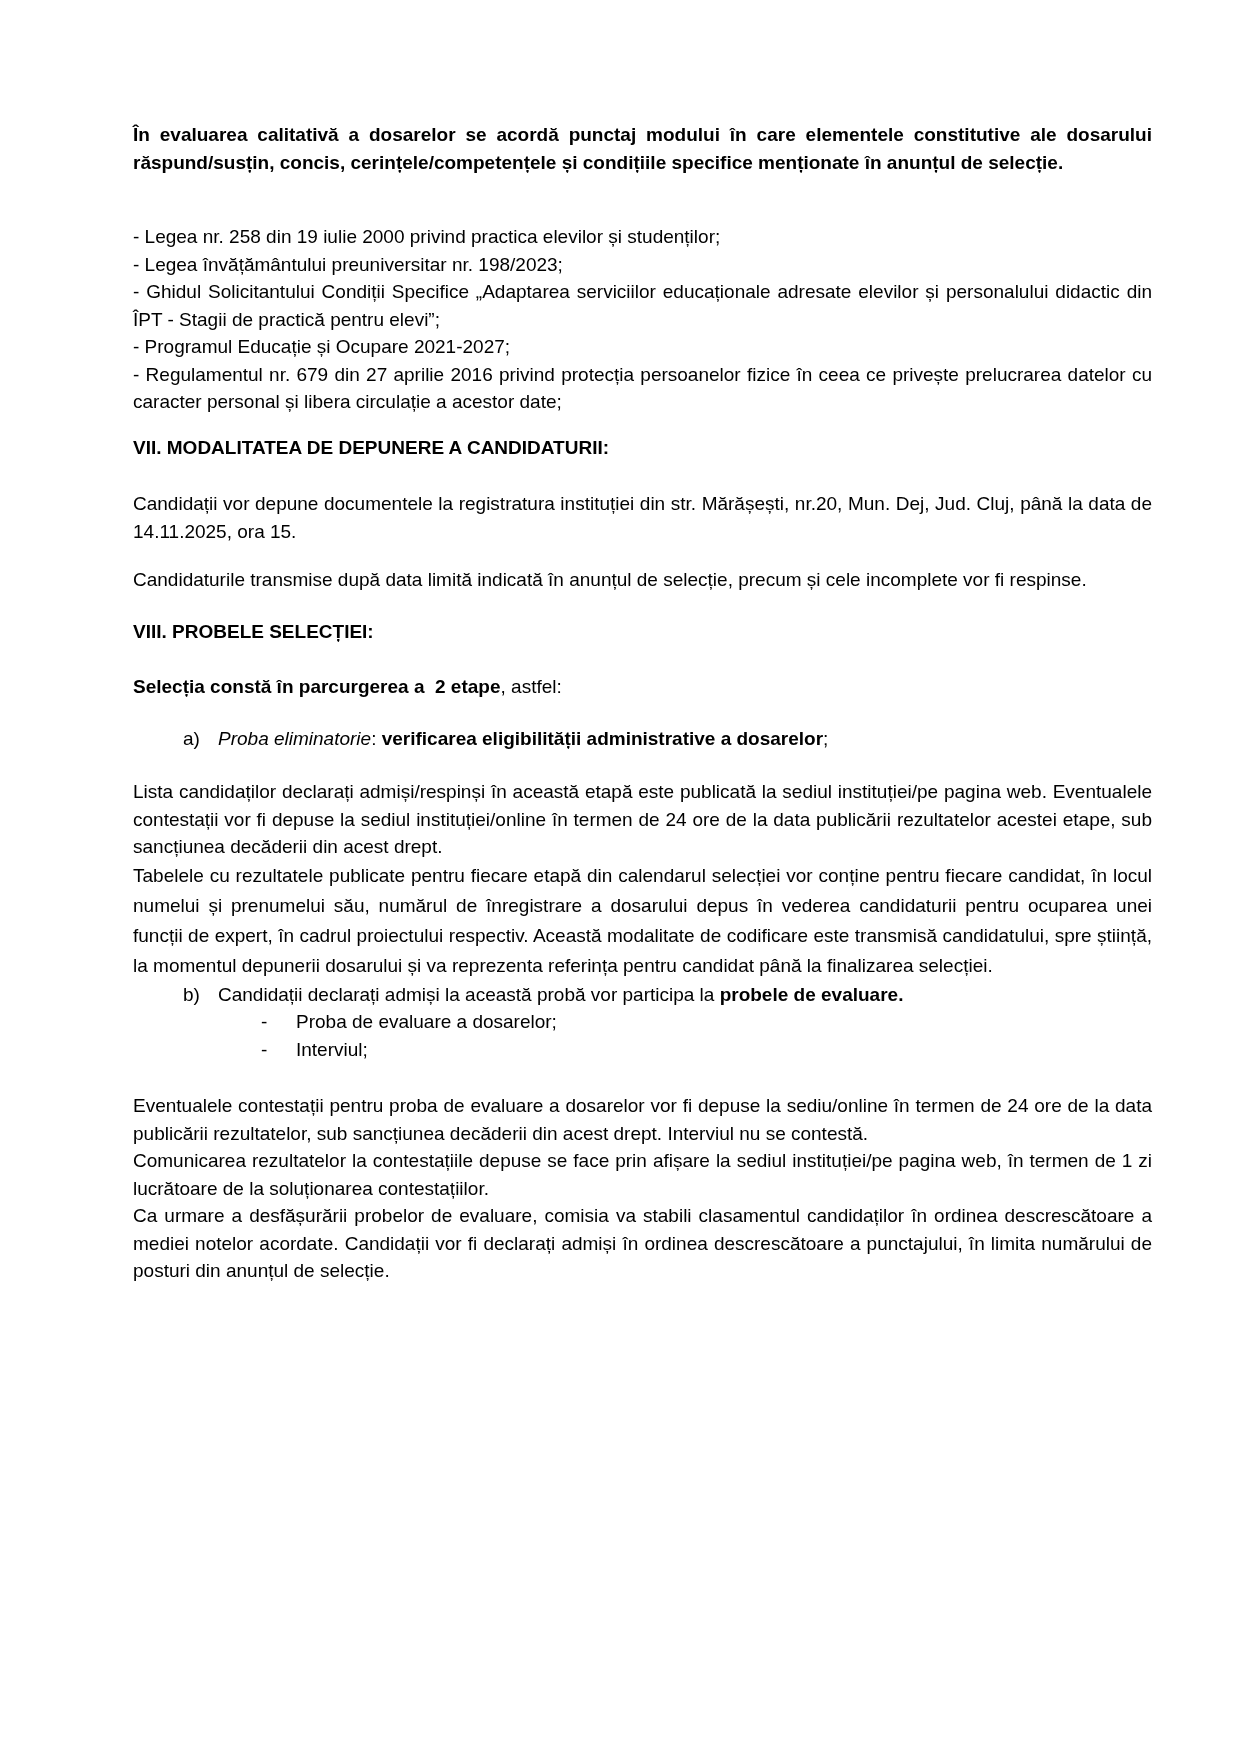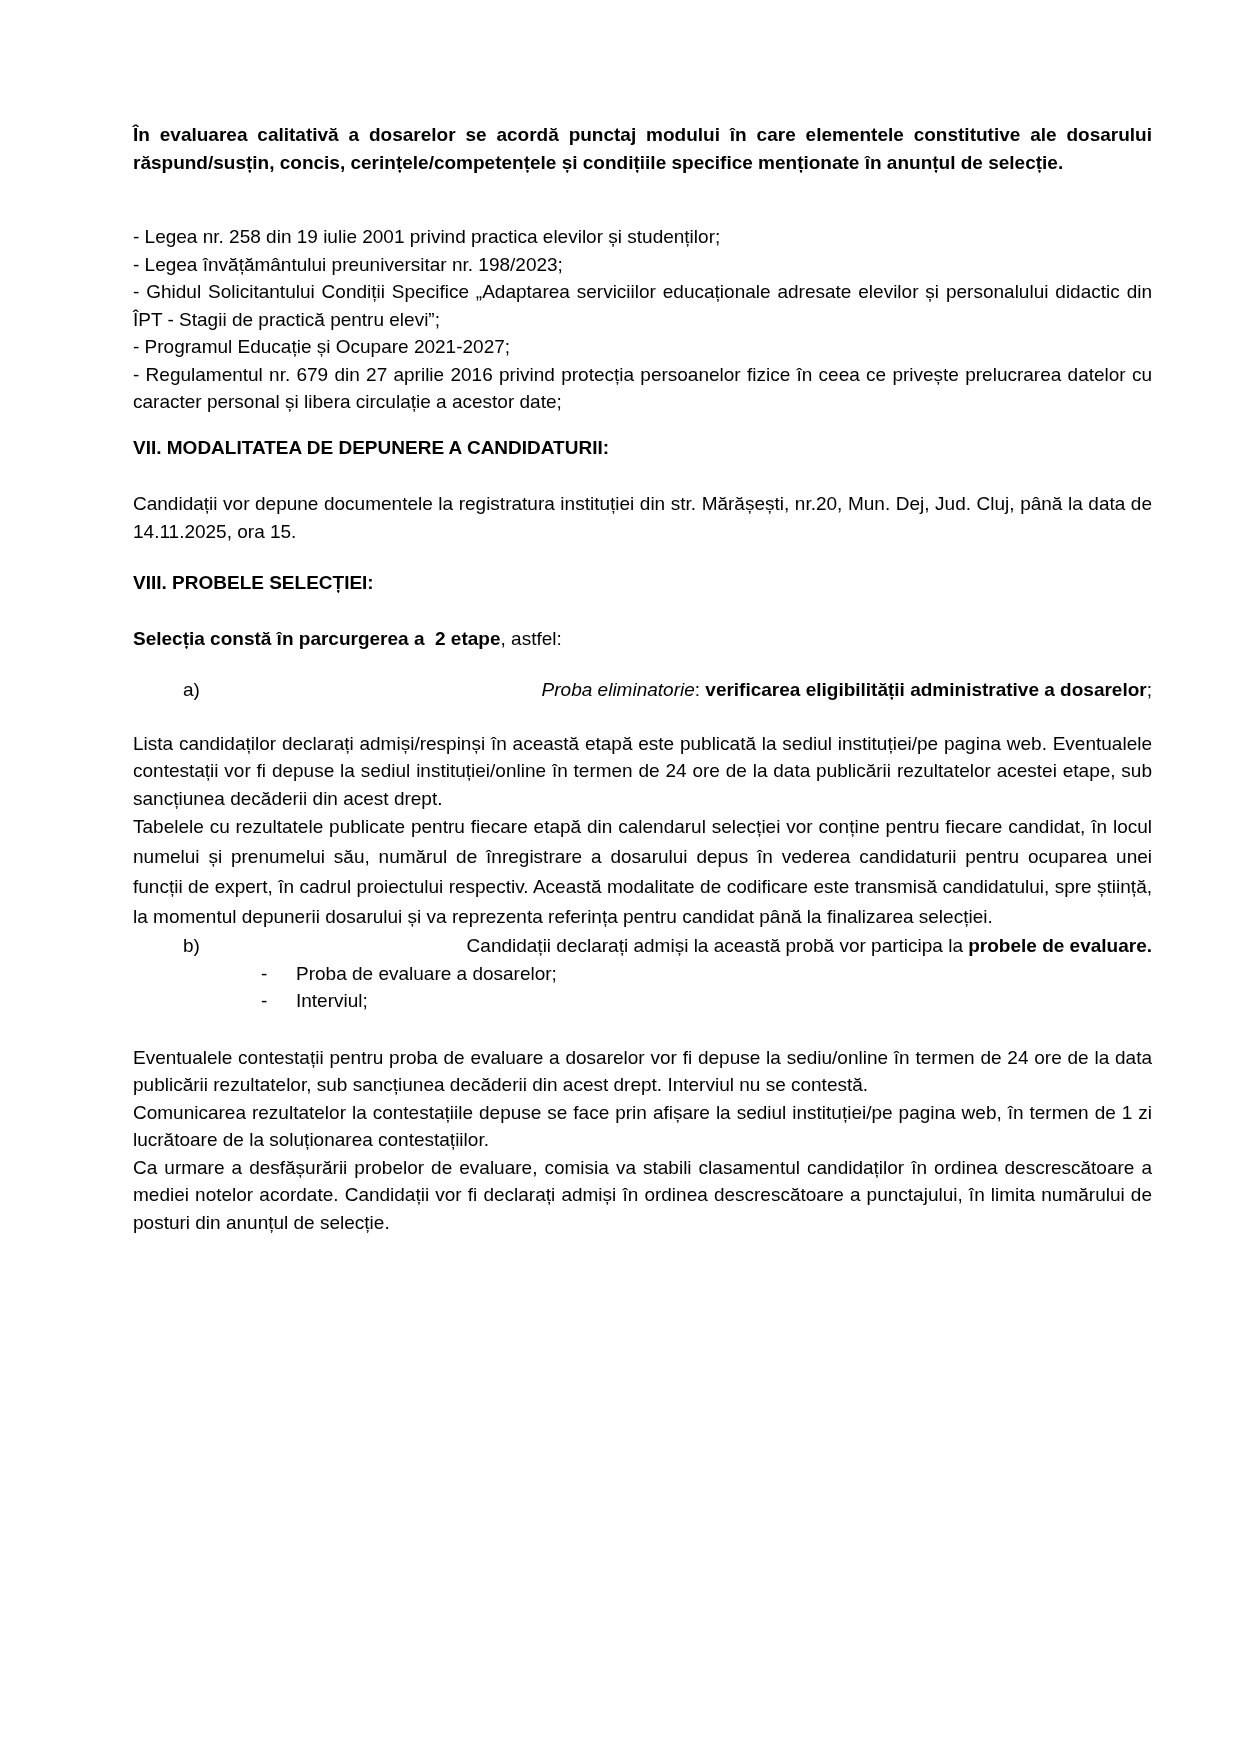--- a/index.html
+++ b/index.html
@@ -28,48 +28,49 @@
   .heading { font-weight: bold; margin: 0; }
   #vi-heading { margin-top: 31px; padding-left: 22px; }
   .biblio { margin-top: 47px; }
   #vii-heading { margin-top: 18px; }
   .p-depune { margin-top: 29px; }
   .p-respinse { margin-top: 21px; }
   #viii-heading { margin-top: 24px; }
   .p-selectia { margin-top: 28px; }
   .li { display: flex; padding-left: 50px; }
   .li .lbl { flex: 0 0 35px; }
-  .li .txt { flex: 1 1 auto; text-align: right; }
+  .li .txt { flex: 1 1 auto; }
   .item-a { margin-top: 24px; }
   .p-lista { margin-top: 26px; }
   .p-tabelele { line-height: 30px; }
   .sub { display: flex; padding-left: 128px; }
   .sub .dash { flex: 0 0 35px; }
   .closing { margin-top: 29px; }
 </style>
 </head>
 <body>
 
 <div class="page">
 
   <p class="j b">În evaluarea calitativă a dosarelor se acordă punctaj modului în care elementele constitutive ale dosarului răspund/susțin, concis, cerințele/competențele și condițiile specifice menționate în anunțul de selecție.</p>
 
 
   <div class="biblio">
-    <p class="j">- Legea nr. 258 din 19 iulie 2001 privind practica elevilor și studenților;</p>
+    <p class="j">- Legea nr. 258 din 19 iulie 2000 privind practica elevilor și studenților;</p>
     <p class="j">- Legea învățământului preuniversitar nr. 198/2023;</p>
     <p class="j">- Ghidul Solicitantului Condiții Specifice „Adaptarea serviciilor educaționale adresate elevilor și personalului didactic din ÎPT - Stagii de practică pentru elevi”;</p>
     <p class="j">- Programul Educație și Ocupare 2021-2027;</p>
     <p class="j">- Regulamentul nr. 679 din 27 aprilie 2016 privind protecția persoanelor fizice în ceea ce privește prelucrarea datelor cu caracter personal și libera circulație a acestor date;</p>
   </div>
 
   <p class="heading" id="vii-heading">VII. MODALITATEA DE DEPUNERE A CANDIDATURII:</p>
 
   <p class="j p-depune">Candidații vor depune documentele la registratura instituției din str. Mărășești, nr.20, Mun. Dej, Jud. Cluj, până la data de 14.11.2025, ora 15.</p>
 
+  <p class="j p-respinse">Candidaturile transmise după data limită indicată în anunțul de selecție, precum și cele incomplete vor fi respinse.</p>
 
   <p class="heading" id="viii-heading">VIII. PROBELE SELECȚIEI:</p>
 
   <p class="p-selectia"><span class="b pre">Selecția constă în parcurgerea a  2 etape</span><span>, astfel:</span></p>
 
   <div class="li item-a">
     <span class="lbl">a)</span>
     <span class="txt"><span class="i">Proba eliminatorie</span><span class="pre">: </span><span class="b">verificarea eligibilității administrative a dosarelor</span><span>;</span></span>
   </div>
 

